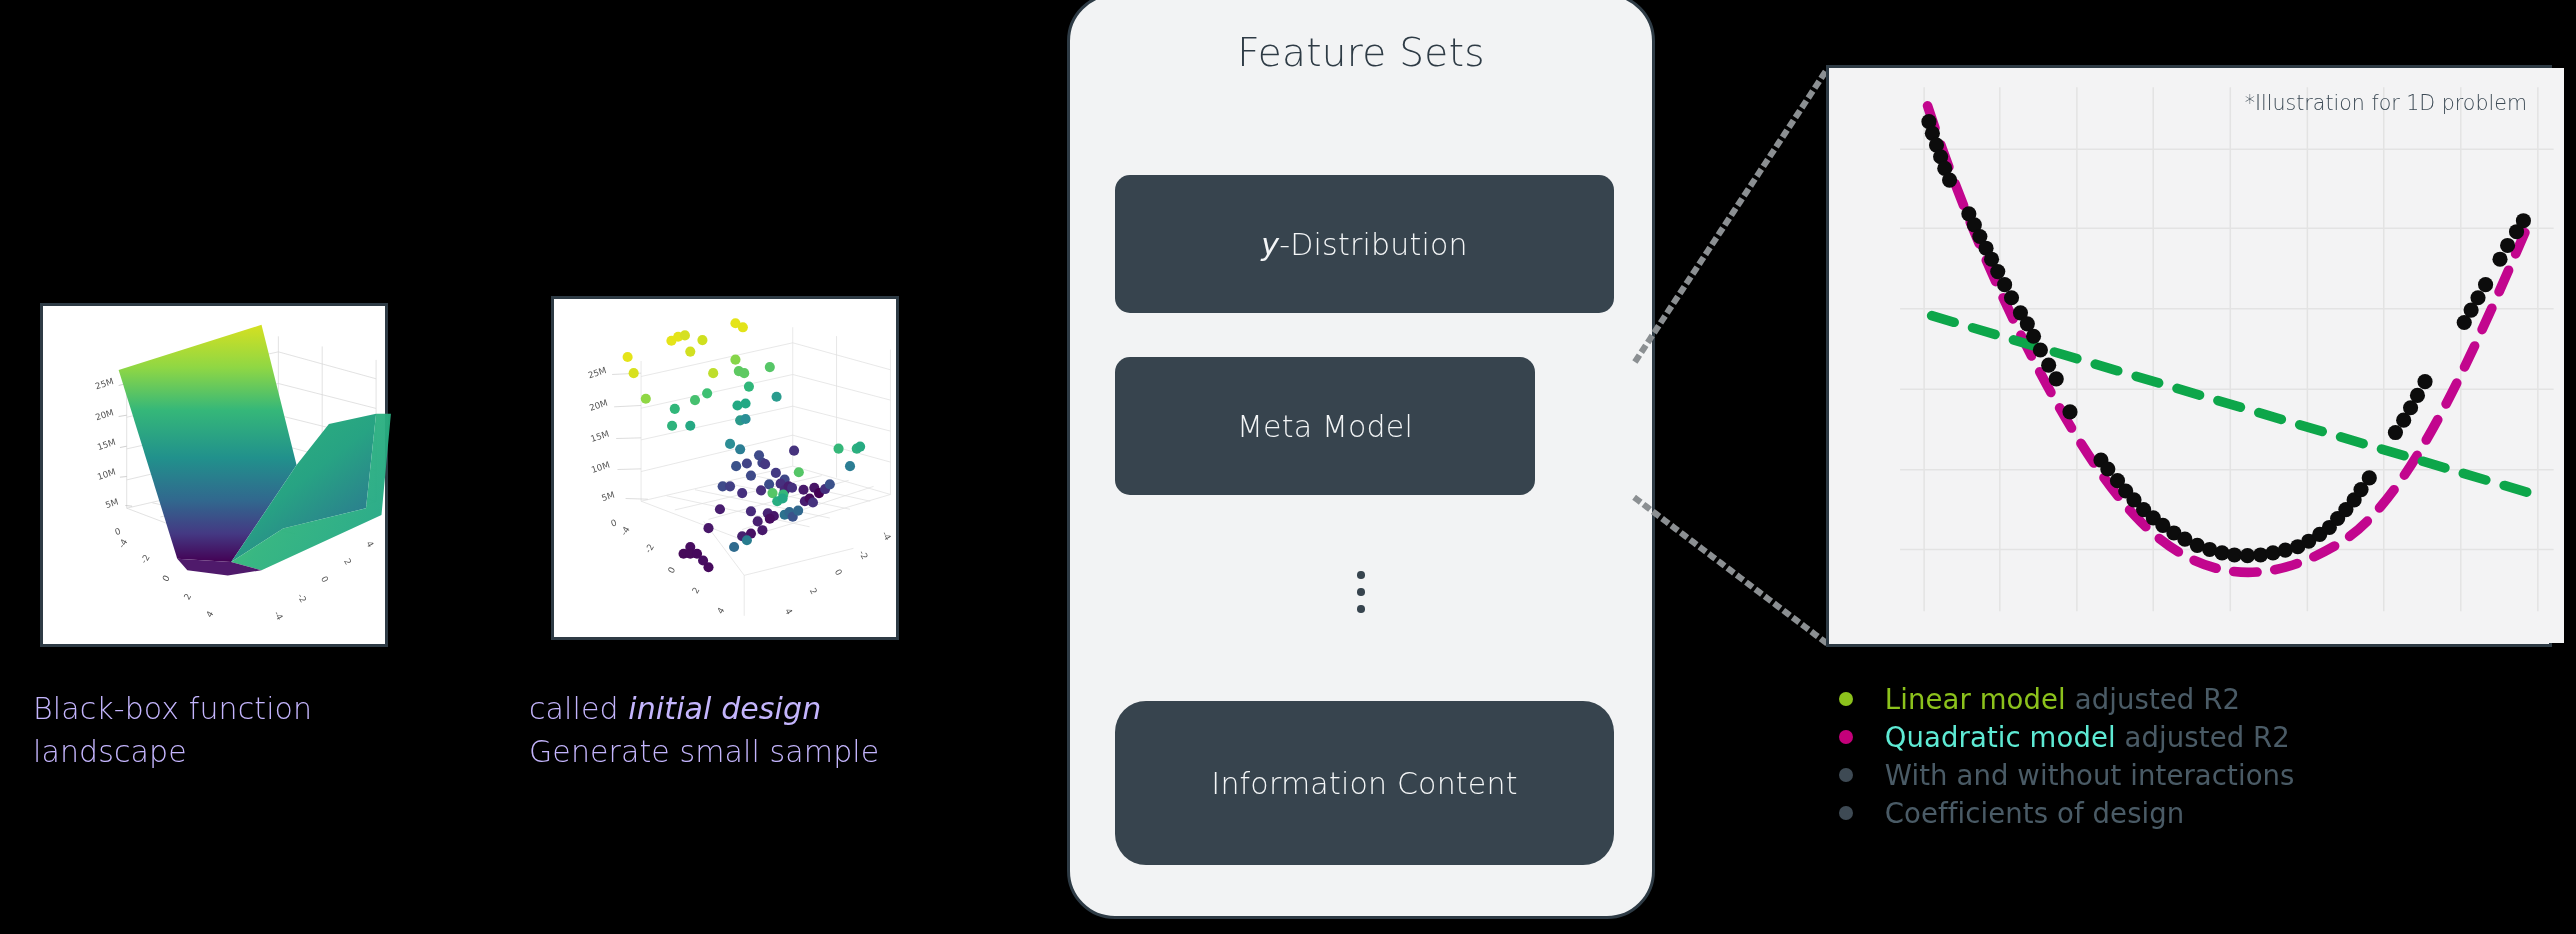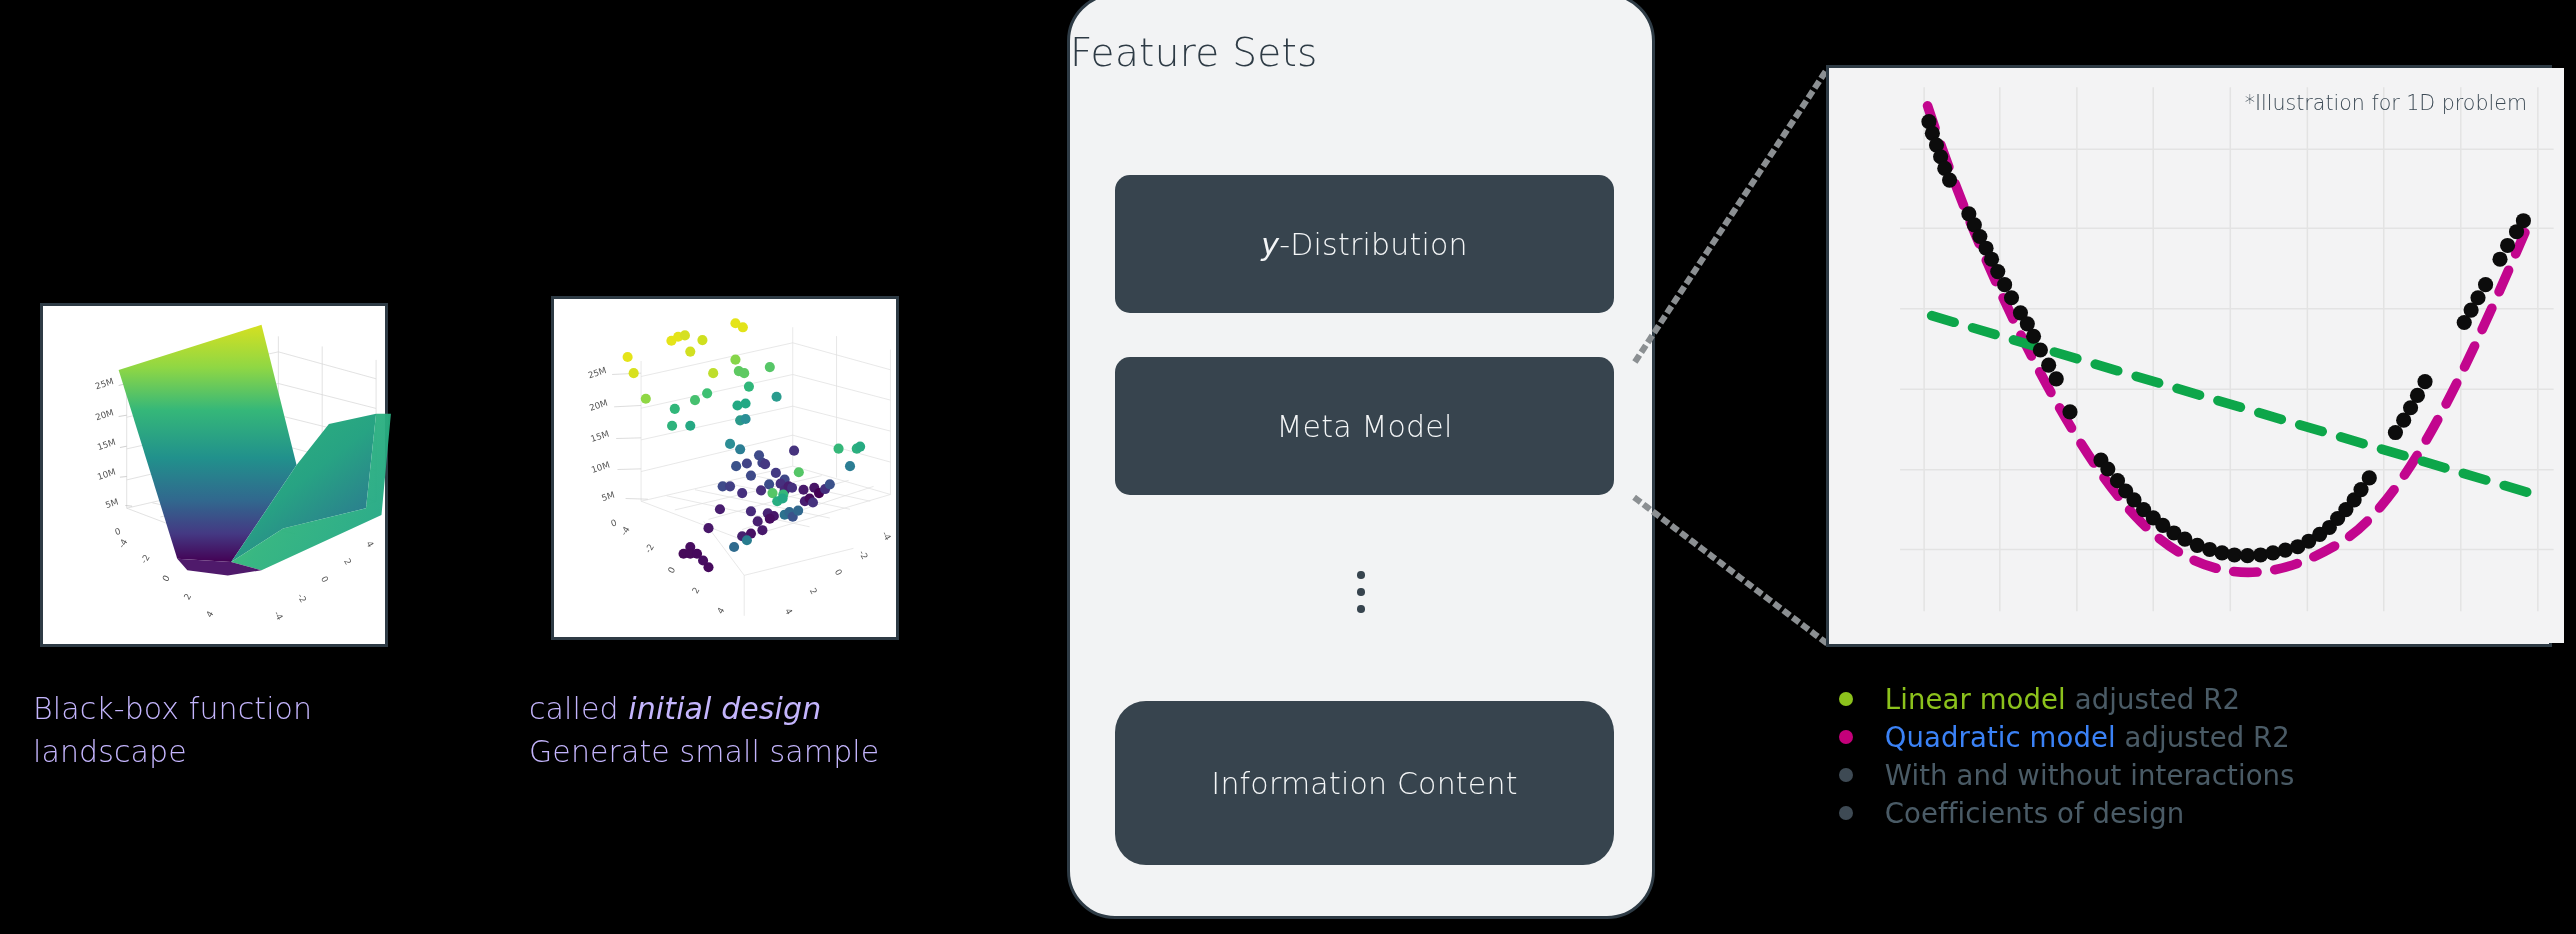--- a/index.html
+++ b/index.html
@@ -13,21 +13,21 @@
 
   
   .caption{position:absolute;color:#c4b5fd;font-size:30px;line-height:1.42;
            font-family:"DejaVu Sans","Liberation Sans",sans-serif;font-weight:300;
            letter-spacing:0.1px;}
   .caption .it{font-style:italic;}
 
   
   #feature-panel{position:absolute;background:#f2f3f4;border:3.4px solid #2e3b45;
                  border-radius:48px;box-sizing:border-box;}
-  #feature-title{position:absolute;width:100%;text-align:left;color:#2e3b45;
+  #feature-title{position:absolute;width:100%;text-align:center;color:#2e3b45;
                  font-size:39px;font-weight:300;letter-spacing:0.3px;}
   .fbox{position:absolute;background:#37444e;border-radius:15px;color:#f4f6f7;
         display:flex;align-items:center;justify-content:center;
         font-size:30px;font-weight:300;letter-spacing:0.2px;box-sizing:border-box;}
   .fbox .it{font-style:italic;}
   #fs-ellipsis{position:absolute;width:100%;display:flex;flex-direction:column;
                align-items:center;gap:9.6px;}
   #fs-ellipsis span{width:7.6px;height:7.6px;border-radius:50%;background:#37444e;display:block;}
 
   
@@ -277,21 +277,21 @@
   </div>
 
   <div id="feature-panel" style="left:1067px;top:-6.9px;width:588px;height:926px;">
     <div id="feature-title" style="top:34px;left:0;">Feature Sets</div>
 
     <div class="fbox" style="left:45px;top:179px;width:499px;height:138px;">
       <span class="it">y</span>
         <span>-Distribution</span>
     </div>
 
-    <div class="fbox" style="left:45px;top:361px;width:499px;height:138px;">
+    <div class="fbox" style="left:45px;top:361px;width:420px;height:138px;">
       <span>Meta Model</span>
     </div>
 
     <div id="fs-ellipsis" style="top:575px;left:0;">
       <span></span>
         <span></span>
         <span></span>
     </div>
 
     <div class="fbox" style="left:45px;top:705px;width:499px;height:164px;border-radius:31px;">
@@ -397,21 +397,21 @@
     <div id="chart-note" style="right:22px;top:23.4px;">*Illustration for 1D problem</div>
   </div>
 
   <div id="legend" style="left:1839px;top:680px;">
     <div class="lrow">
       <span class="lbul" style="background:#8CC21C;"></span>
       <span class="ltxt"><span class="lstrong" style="color:#8CC21C;">Linear model</span><span style="color:#4a5b66;"> adjusted R2</span></span>
     </div>
     <div class="lrow">
       <span class="lbul" style="background:#C4007A;"></span>
-      <span class="ltxt"><span class="lstrong" style="color:#3b82f6;">Quadratic model</span><span style="color:#4a5b66;"> adjusted R2</span></span>
+      <span class="ltxt"><span class="lstrong" style="color:#5eead4;">Quadratic model</span><span style="color:#4a5b66;"> adjusted R2</span></span>
     </div>
     <div class="lrow">
       <span class="lbul" style="background:#3E4A54;"></span>
       <span class="ltxt" style="color:#4a5b66;">With and without interactions</span>
     </div>
     <div class="lrow">
       <span class="lbul" style="background:#3E4A54;"></span>
       <span class="ltxt" style="color:#4a5b66;">Coefficients of design</span>
     </div>
   </div>

